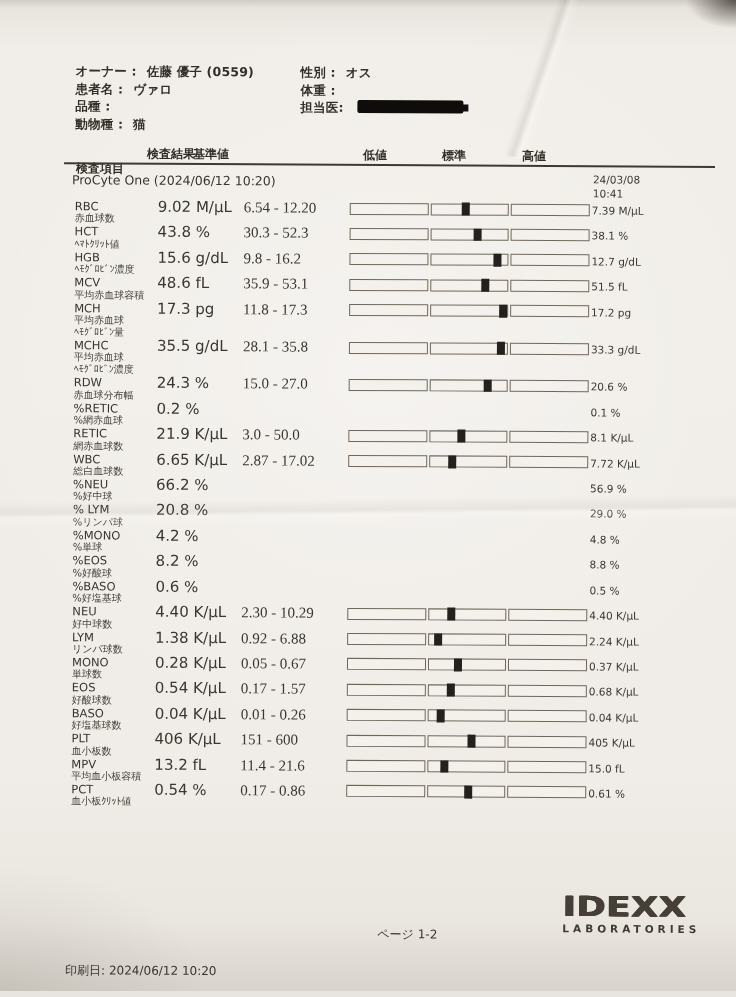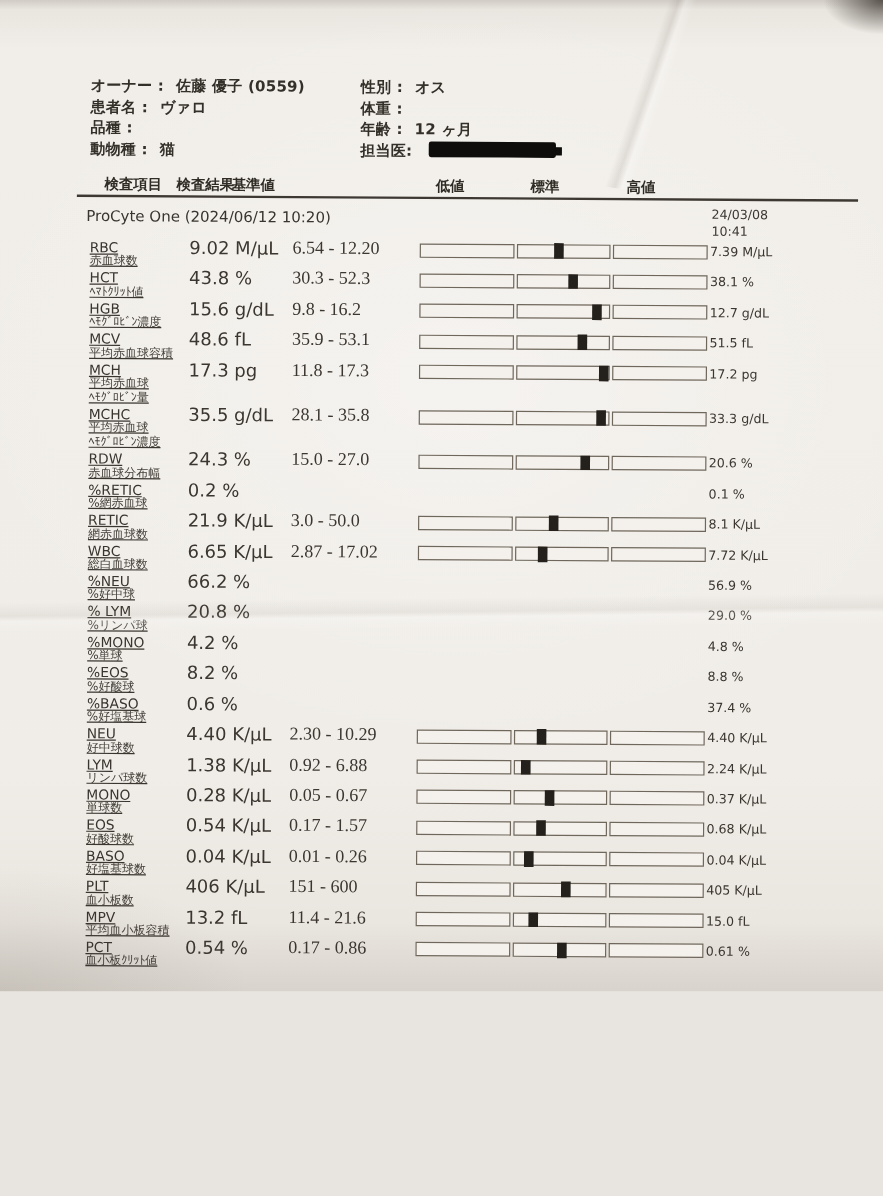--- a/index.html
+++ b/index.html
@@ -2,21 +2,21 @@
 <html><head>
 <meta charset="utf-8">
 <style>
   html,body{margin:0;padding:0;}
   body{
     width:736px;height:997px;overflow:hidden;
     font-family:"DejaVu Sans","Liberation Sans",sans-serif;
     background:#e8e4df;
   }
   .photo{
-    position:relative;width:736px;height:826px;
+    position:relative;width:736px;height:991px;
     background:
       radial-gradient(90% 60% at 52% 38%, rgba(255,255,255,0.30), rgba(255,255,255,0) 65%),
       radial-gradient(40% 18% at 0% 100%, rgba(120,112,102,0.18), rgba(120,112,102,0) 70%),
       linear-gradient(to bottom,#e7e3dd 0%,#f1eee9 5%,#f0ede8 78%,#eae6e0 93%,#d8d3cc 100%);
     overflow:hidden;
   }
   .corner-tr{position:absolute;top:0;right:0;width:52px;height:30px;
     background:radial-gradient(ellipse at 100% 0%, rgba(48,42,36,0.75), rgba(48,42,36,0) 68%);}
   .crease-top{position:absolute;left:505px;top:-10px;width:70px;height:170px;
     background:linear-gradient(100deg, rgba(255,255,255,0) 42%, rgba(110,100,90,0.14) 50%, rgba(255,255,255,0.25) 56%, rgba(255,255,255,0) 64%);
@@ -38,32 +38,32 @@
   .info-row{white-space:nowrap;height:17.6px;}
   .info-label{display:inline-block;}
   .info-value{margin-left:10px;}
   .redact{display:inline-block;vertical-align:-1px;margin-left:4px;width:106px;height:13px;
     background:#0e0d0b;border-radius:2px;box-shadow:8px 1px 0 -3px #0e0d0b;}
 
   
   .table-head{position:absolute;left:70px;top:147px;width:650px;height:16px;
     font-size:12px;font-weight:bold;color:#2f2b25;}
   .table-head span{position:absolute;top:0;white-space:nowrap;}
-  .h0{left:15px;} .h1{left:75px;} .h2{left:121px;} .h3{left:291px;} .h4{left:370px;} .h5{left:450px;}
+  .h0{left:4px;margin-top:15px;} .h1{left:75px;} .h2{left:121px;} .h3{left:291px;} .h4{left:370px;} .h5{left:450px;}
   .head-rule{position:absolute;left:62px;top:164px;width:651px;height:2px;background:#3d3832;}
 
   
   .section-line{position:absolute;left:70px;top:174px;width:650px;height:30px;}
   .section-title{font-size:12.5px;color:#39342e;}
   .prev-run{position:absolute;left:521px;top:-2px;font-size:10.5px;line-height:13.5px;color:#3c3731;}
 
   
   .rows{position:absolute;left:70px;top:202px;width:660px;}
   .row{display:grid;grid-template-columns:86px 84px 104px 246px 1fr;align-items:start;margin-bottom:1px;}
-  .c-name{padding-left:3px;text-decoration:underline;}
+  .c-name{padding-left:3px;}
   .code{font-size:11.5px;line-height:12.4px;white-space:nowrap;color:#39342e;}
   .sub{font-size:10px;line-height:12px;white-space:nowrap;color:#45403a;}
   .c-result,.c-range{font-size:15px;line-height:12.5px;white-space:nowrap;color:#3b362f;}
   .c-range{padding-left:2px;font-family:Liberation Serif, serif;}
   .c-prev{font-size:10.5px;line-height:12.5px;white-space:nowrap;padding-top:1px;color:#3b362f;}
   .c-bar{padding-top:0.5px;}
   .bar{display:flex;gap:2px;width:240px;height:12px;margin-left:4px;}
   .seg{flex:1 1 0;border:1.4px solid #6f675c;background:#f4f1ec;box-sizing:border-box;}
   .seg.mid{position:relative;}
   .marker{position:absolute;top:-1.4px;height:calc(100% + 2.8px);width:8px;
@@ -99,23 +99,20 @@
   </div>
       </div>
     <div id="info-right" class="info-col">
         <div class="info-row">
     <span class="info-label">性別 :</span><span class="info-value">オス</span>
   </div>
         <div class="info-row">
     <span class="info-label">体重 :</span><span class="info-value"></span>
   </div>
         <div class="info-row">
-    <span class="info-label">年齢 :</span><span class="info-value">12 ヶ月</span>
-  </div>
-        <div class="info-row">
     <span class="info-label">担当医:</span><span class="info-value"></span><span class="redact"></span>
   </div>
       </div>
 
     <div class="table-head">
       <span class="h0">検査項目</span>
       <span class="h1">検査結果</span>
       <span class="h2">基準値</span>
       <span class="h3">低値</span>
       <span class="h4">標準</span>
@@ -359,21 +356,21 @@
         <div class="row">
     <div class="c-name">
       <div class="code">%BASO</div>
     <div class="sub">%好塩基球</div>
           </div>
     <div class="c-result">0.6 %</div>
     <div class="c-range"></div>
     <div class="c-bar">
       
     </div>
-    <div class="c-prev">37.4 %</div>
+    <div class="c-prev">0.5 %</div>
   </div>
         <div class="row">
     <div class="c-name">
       <div class="code">NEU</div>
     <div class="sub">好中球数</div>
           </div>
     <div class="c-result">4.40 K/µL</div>
     <div class="c-range">2.30 - 10.29</div>
     <div class="c-bar">
       <div class="bar">
@@ -509,20 +506,24 @@
         </div>
         <div class="seg"></div>
       </div>
     </div>
     <div class="c-prev">0.61 %</div>
   </div>
       </div>
 
     <div class="print-date">印刷日: 2024/06/12 10:20</div>
     <div class="page-indicator">ページ 1-2</div>
+    <div class="logo">
+      <div class="logo-main">IDEXX</div>
+      <div class="logo-sub">LABORATORIES</div>
+    </div>
 
   </div>
 
   <div class="edge-top"></div>
   <div class="crease-top"></div>
   <div class="crease-mid"></div>
   <div class="corner-tr"></div>
 </div>
 
 </body></html>

